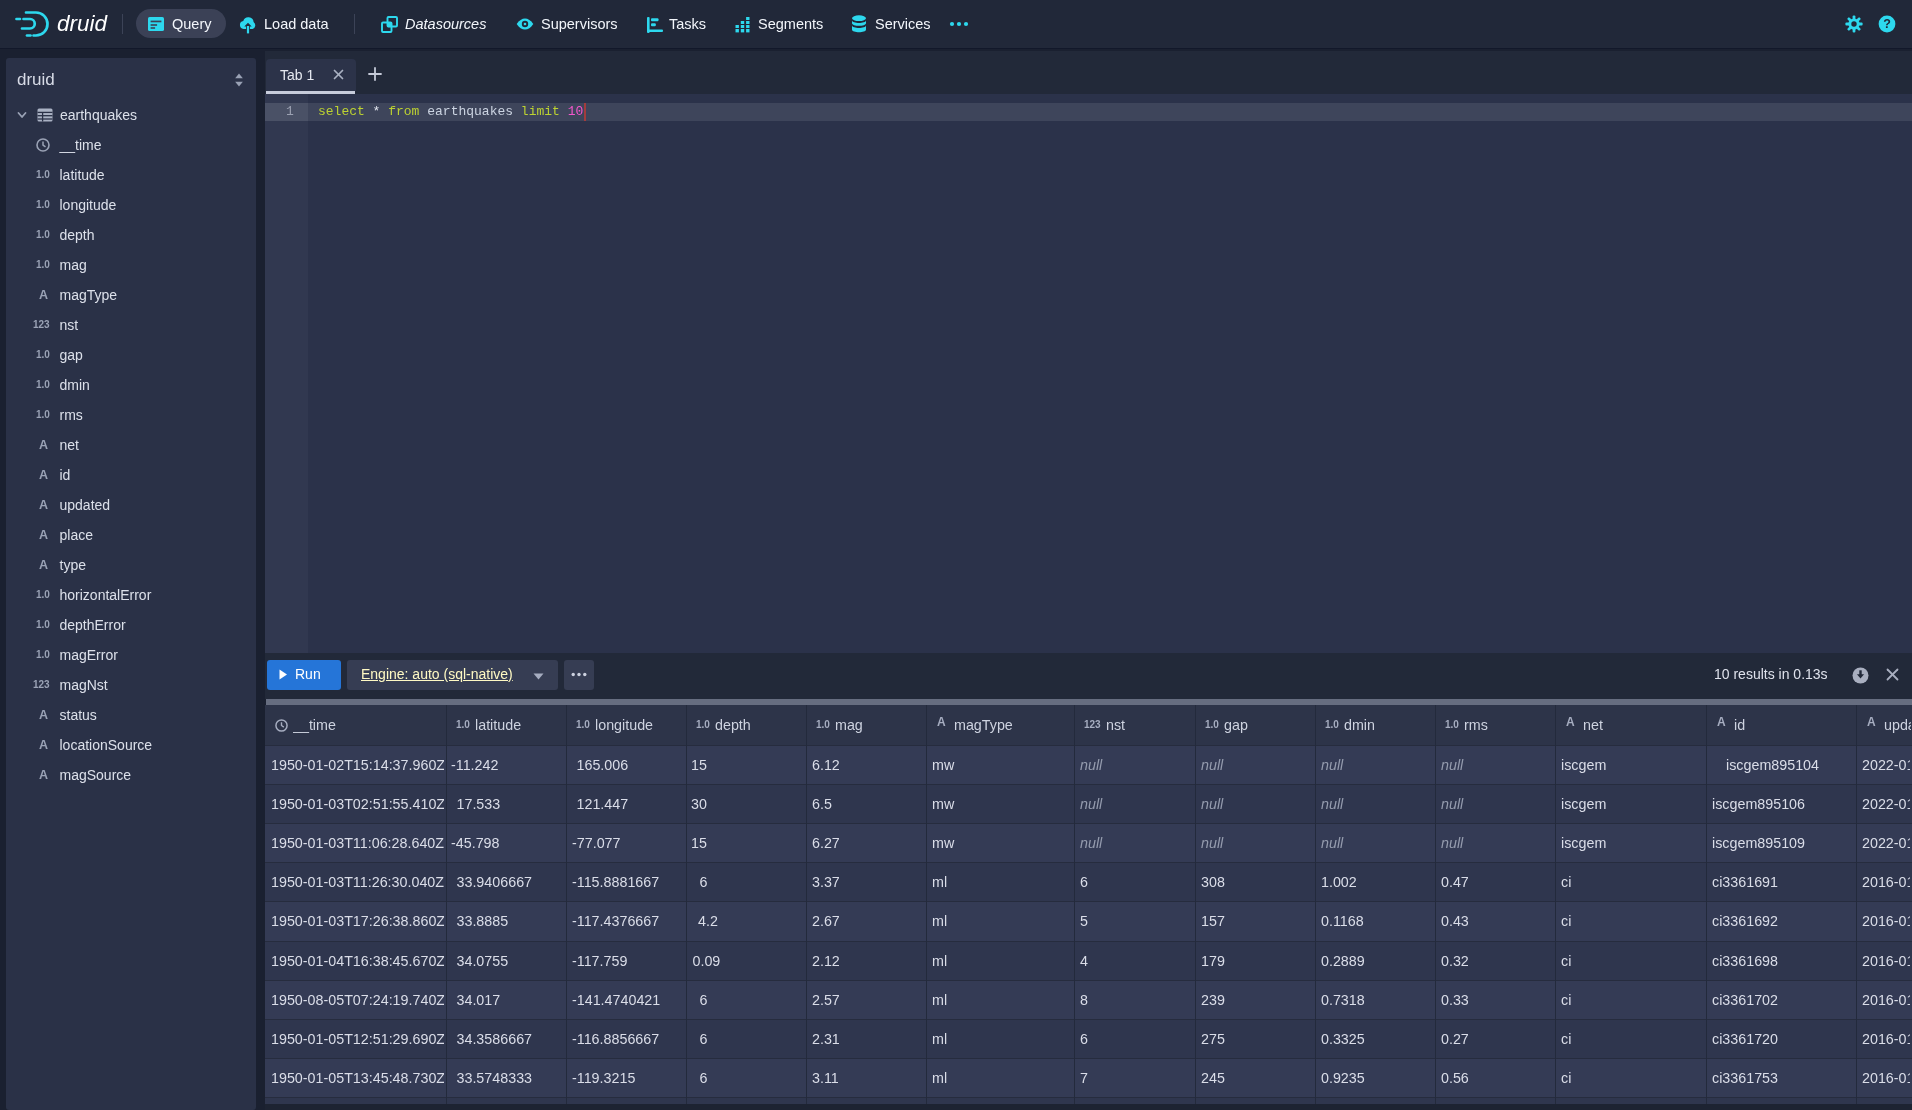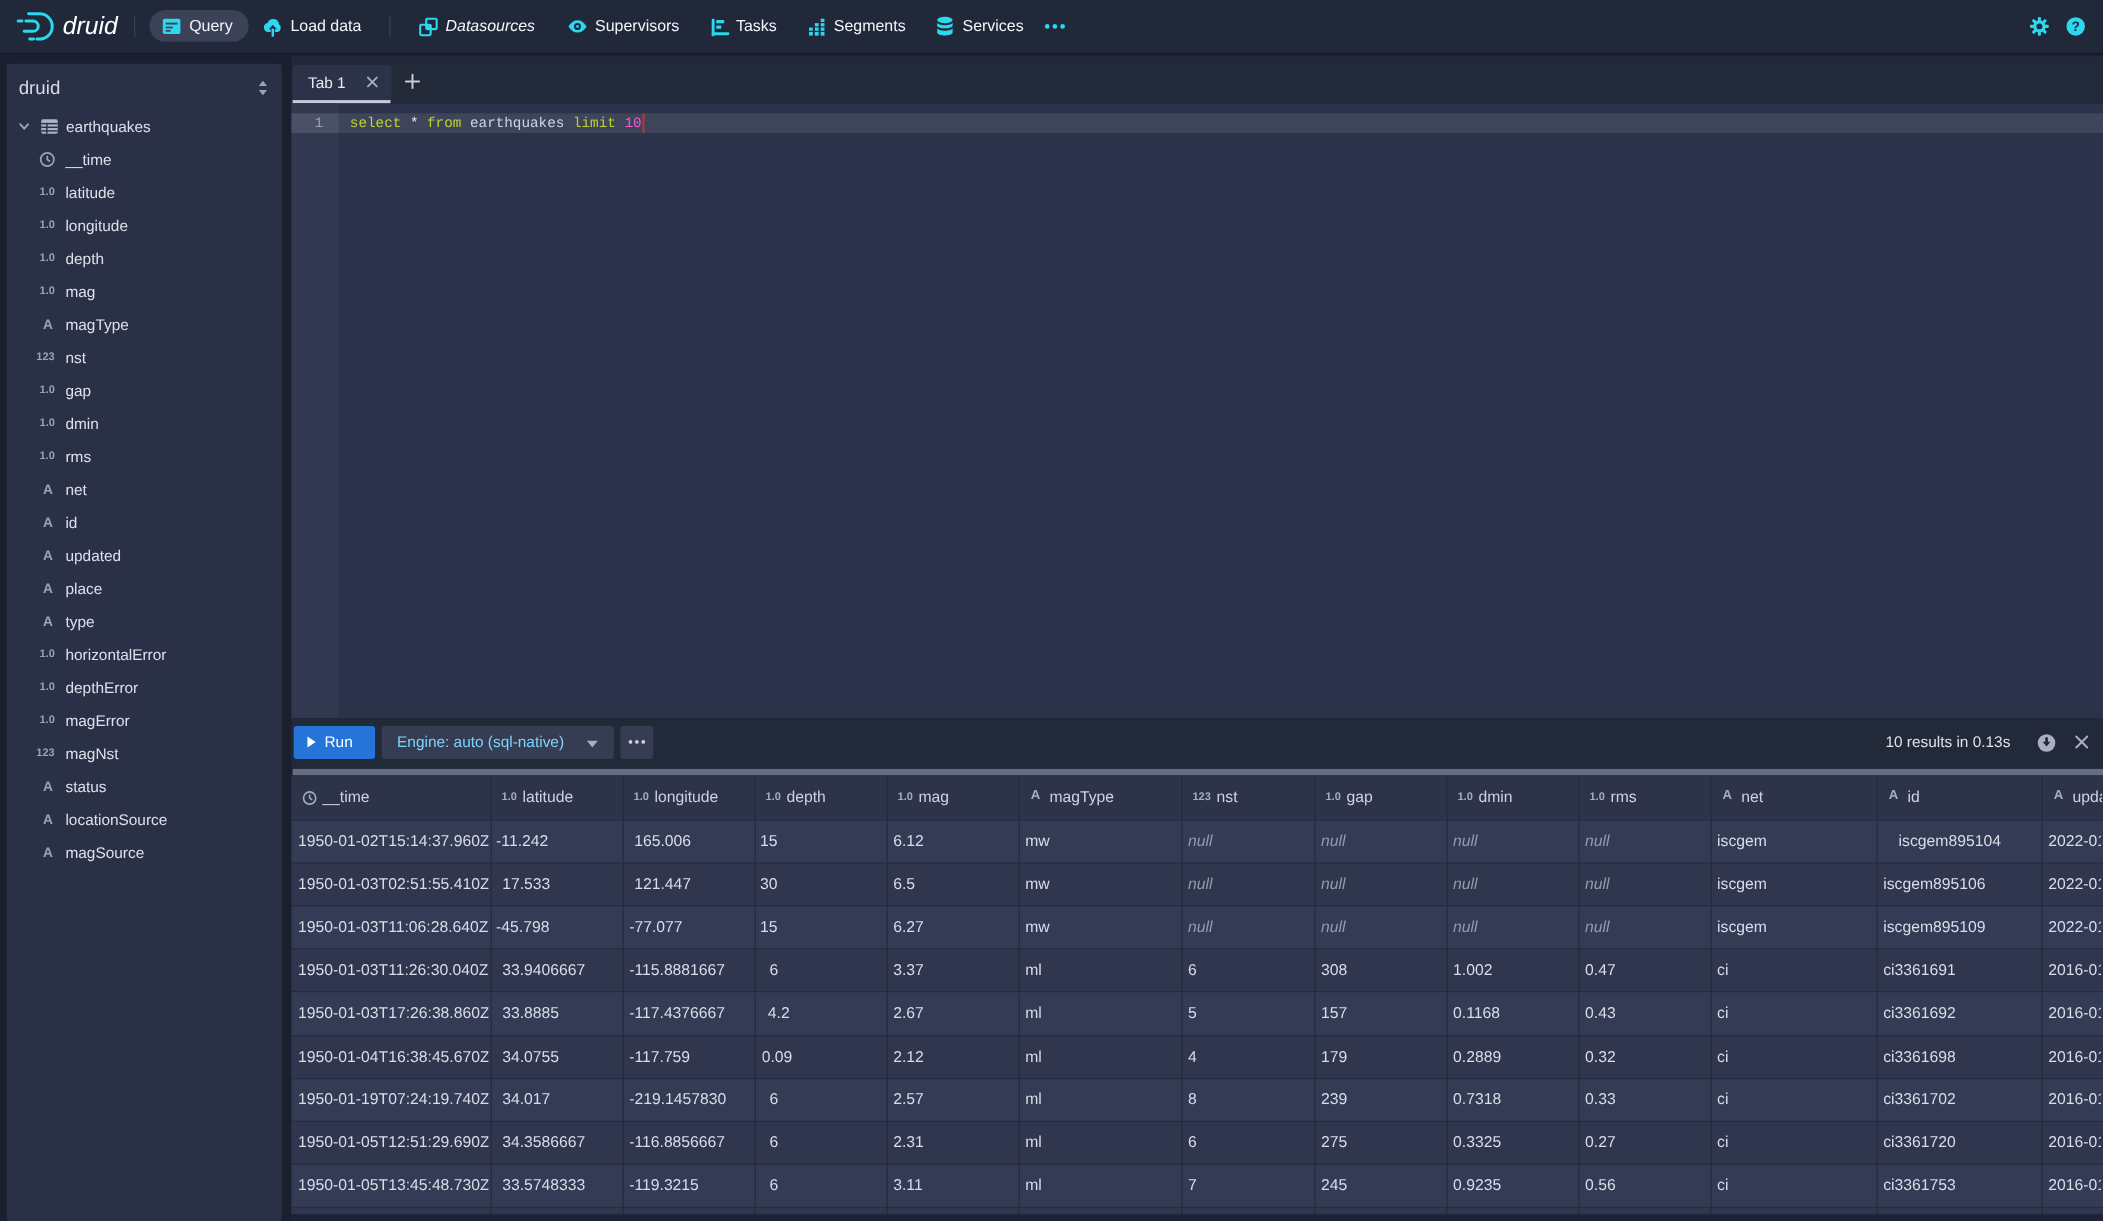--- a/index.html
+++ b/index.html
@@ -256,21 +256,21 @@
 <div class="abs" style="left:21px;top:55px;width:20px;color:#9ba1b2;font-size:13px;font-family:'Liberation Mono',monospace;line-height:18px;">1</div>
 <div class="abs" style="left:53px;top:55px;font-size:13px;font-family:'Liberation Mono',monospace;line-height:18px;white-space:pre;"><span style="color:#bdd231">select</span><span style="color:#e2e6ef"> * </span><span style="color:#bdd231">from</span><span style="color:#ccd4e2"> earthquakes </span><span style="color:#bdd231">limit</span><span style="color:#f457cd"> 10</span></div>
 <div class="abs" style="left:318.5px;top:55px;width:2px;height:18px;background:#a33c3c;"></div>
 <div class="abs" style="left:0;top:605px;width:1647px;height:46px;background:#222939;"></div>
 <div class="abs" style="left:1.5px;top:611.5px;width:74px;height:30px;background:#2575d8;border-radius:3px;"></div>
 <svg style="left:13px;top:621px" width="10" height="11" viewBox="0 0 10 11">
       <path fill="#fff" d="M1.5 0.5 L9 5.5 L1.5 10.5z"></path>
     </svg>
 <div class="abs" style="left:30px;top:618px;color:#fff;font-size:14px;">Run</div>
 <div class="abs" style="left:82px;top:611.5px;width:211px;height:30px;background:#363d53;border-radius:3px;"></div>
-<div class="abs" style="left:96px;top:618px;color:#7dd3fc;font-size:14px;">Engine: auto (sql-native)</div>
+<div class="abs" style="left:96px;top:618px;color:#fef9c3;font-size:14px;text-decoration:underline;">Engine: auto (sql-native)</div>
 <svg style="left:268px;top:625px" width="11" height="7" viewBox="0 0 11 7">
       <path fill="#a6adc0" d="M0.5 0.5 h10 L5.5 6.5z"></path>
     </svg>
 <div class="abs" style="left:299px;top:611.5px;width:30px;height:30px;background:#363d53;border-radius:3px;"></div>
 <svg style="left:306px;top:624px" width="16" height="5" viewBox="0 0 16 5">
       <g fill="#ccd1df">
         <circle cx="2.2" cy="2.5" r="1.7"></circle>
         <circle cx="8" cy="2.5" r="1.7"></circle>
         <circle cx="13.8" cy="2.5" r="1.7"></circle>
       </g>
@@ -398,23 +398,23 @@
 <div class="cell" style="left:812.0px;top:942px;width:112.0px;">2.12</div>
 <div class="cell" style="left:932.0px;top:942px;width:140.0px;">ml</div>
 <div class="cell" style="left:1080.0px;top:942px;width:113.0px;">4</div>
 <div class="cell" style="left:1201.0px;top:942px;width:112.0px;">179</div>
 <div class="cell" style="left:1321.0px;top:942px;width:112.0px;">0.2889</div>
 <div class="cell" style="left:1441.0px;top:942px;width:112.0px;">0.32</div>
 <div class="cell" style="left:1561.0px;top:942px;width:143.0px;">ci</div>
 <div class="cell" style="left:1712.0px;top:942px;width:142.0px;">ci3361698</div>
 <div class="cell" style="left:1862.0px;top:942px;width:48.0px;">2016-01-27T19:28:13.960Z</div>
 <div class="abs" style="left:265px;top:981px;width:1647px;height:38px;background:#343b55;"></div>
-<div class="cell" style="left:271.0px;top:981px;width:173.0px;">1950-01-19T07:24:19.740Z</div>
+<div class="cell" style="left:271.0px;top:981px;width:173.0px;">1950-08-05T07:24:19.740Z</div>
 <div class="cell" style="left:456.5px;top:981px;width:107.5px;">34.017</div>
-<div class="cell" style="left:572.0px;top:981px;width:112.0px;">-219.1457830</div>
+<div class="cell" style="left:572.0px;top:981px;width:112.0px;">-141.4740421</div>
 <div class="cell" style="left:699.5px;top:981px;width:104.5px;">6</div>
 <div class="cell" style="left:812.0px;top:981px;width:112.0px;">2.57</div>
 <div class="cell" style="left:932.0px;top:981px;width:140.0px;">ml</div>
 <div class="cell" style="left:1080.0px;top:981px;width:113.0px;">8</div>
 <div class="cell" style="left:1201.0px;top:981px;width:112.0px;">239</div>
 <div class="cell" style="left:1321.0px;top:981px;width:112.0px;">0.7318</div>
 <div class="cell" style="left:1441.0px;top:981px;width:112.0px;">0.33</div>
 <div class="cell" style="left:1561.0px;top:981px;width:143.0px;">ci</div>
 <div class="cell" style="left:1712.0px;top:981px;width:142.0px;">ci3361702</div>
 <div class="cell" style="left:1862.0px;top:981px;width:48.0px;">2016-01-27T19:28:14.907Z</div>

